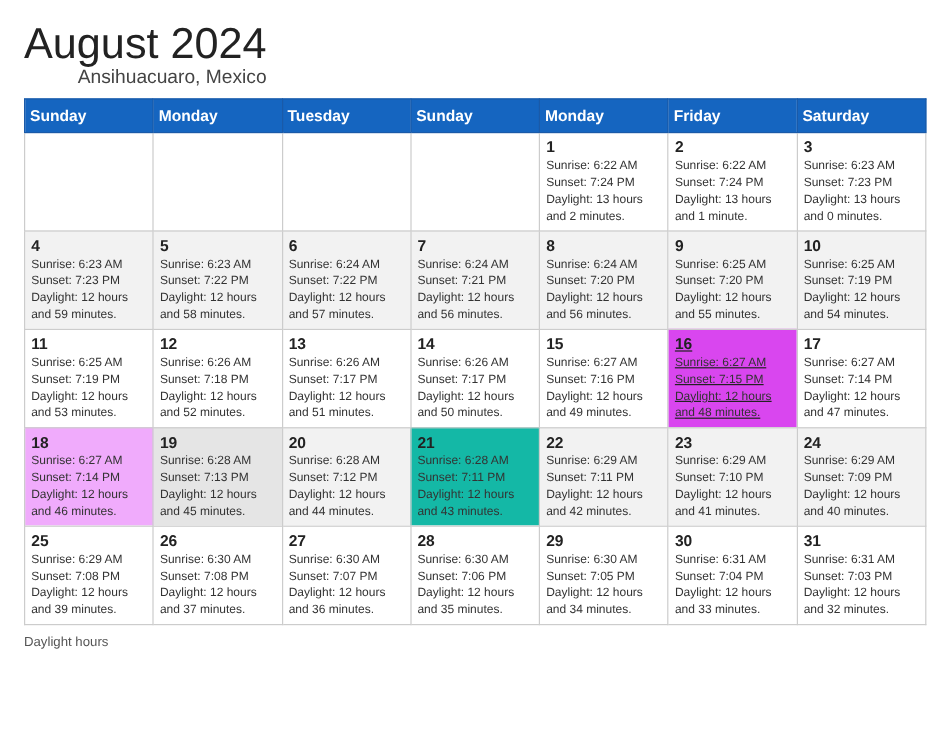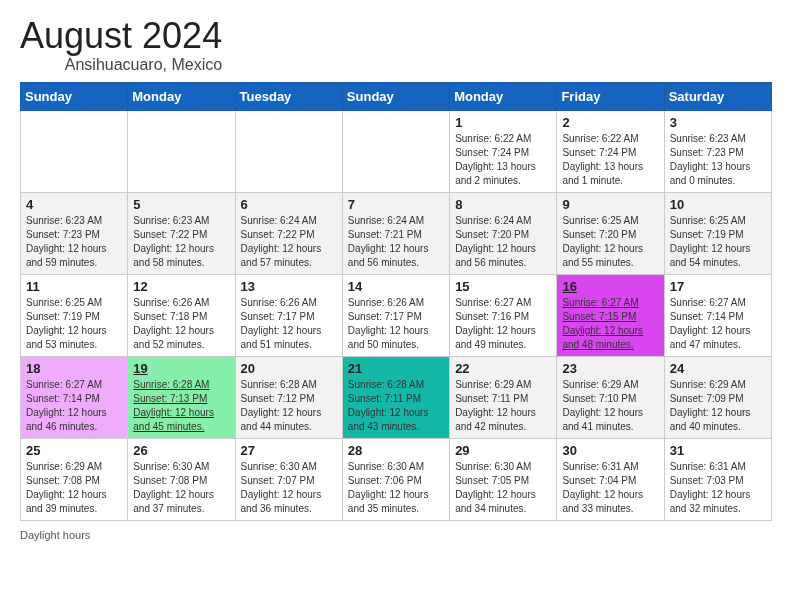--- a/index.html
+++ b/index.html
@@ -241,21 +241,21 @@
         </td>
       </tr>
       <tr>
         <td style="background: #f0abfc;">
           <span class="day-num">18</span>
           <div class="day-detail" style="white-space: pre-line;">Sunrise: 6:27 AM
 Sunset: 7:14 PM
 Daylight: 12 hours
 and 46 minutes.</div>
         </td>
-        <td style="background: #86efac; text-decoration: underline;">
+        <td style="background: #e5e5e5;">
           <span class="day-num">19</span>
           <div class="day-detail" style="white-space: pre-line;">Sunrise: 6:28 AM
 Sunset: 7:13 PM
 Daylight: 12 hours
 and 45 minutes.</div>
         </td>
         <td style="background: rgb(242, 242, 242);">
           <span class="day-num">20</span>
           <div class="day-detail" style="white-space: pre-line;">Sunrise: 6:28 AM
 Sunset: 7:12 PM

